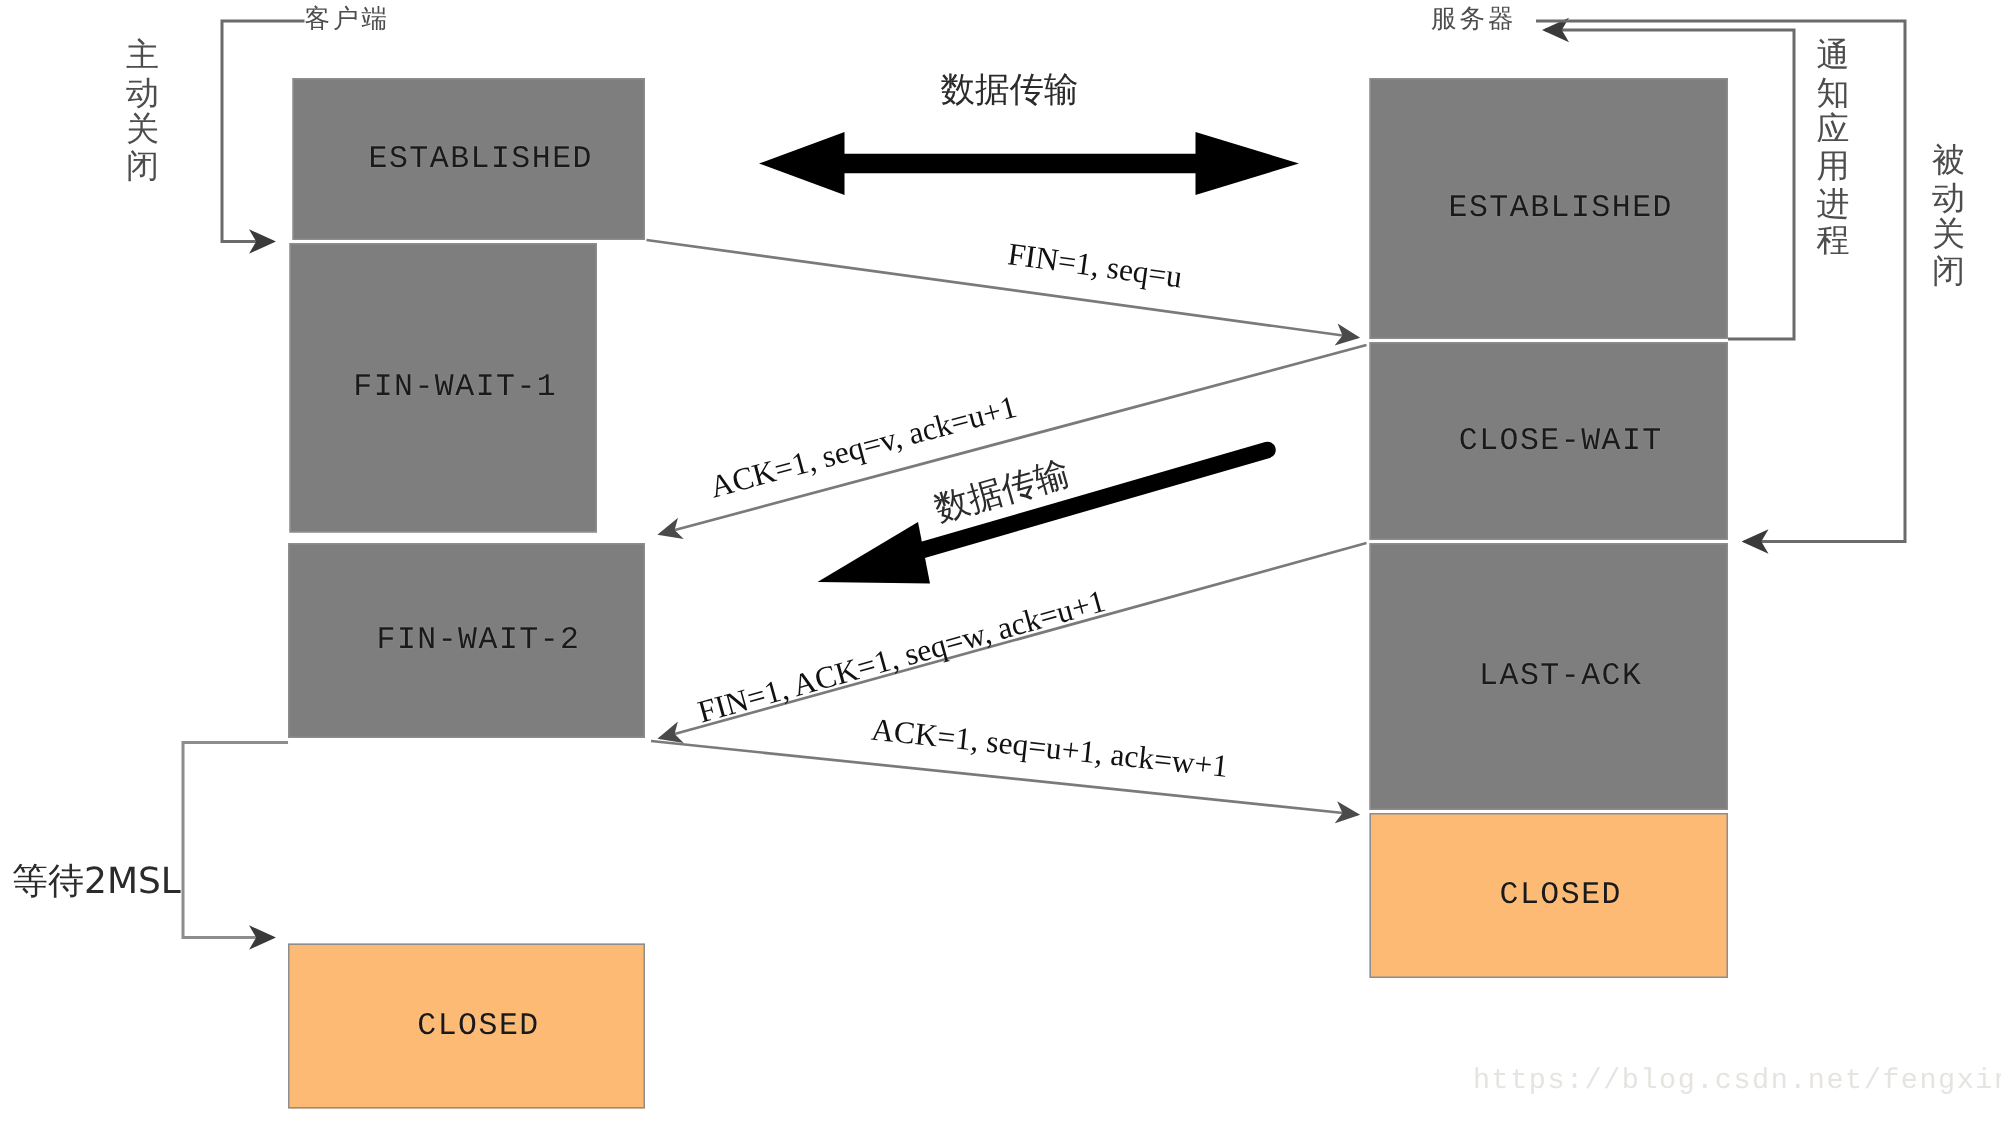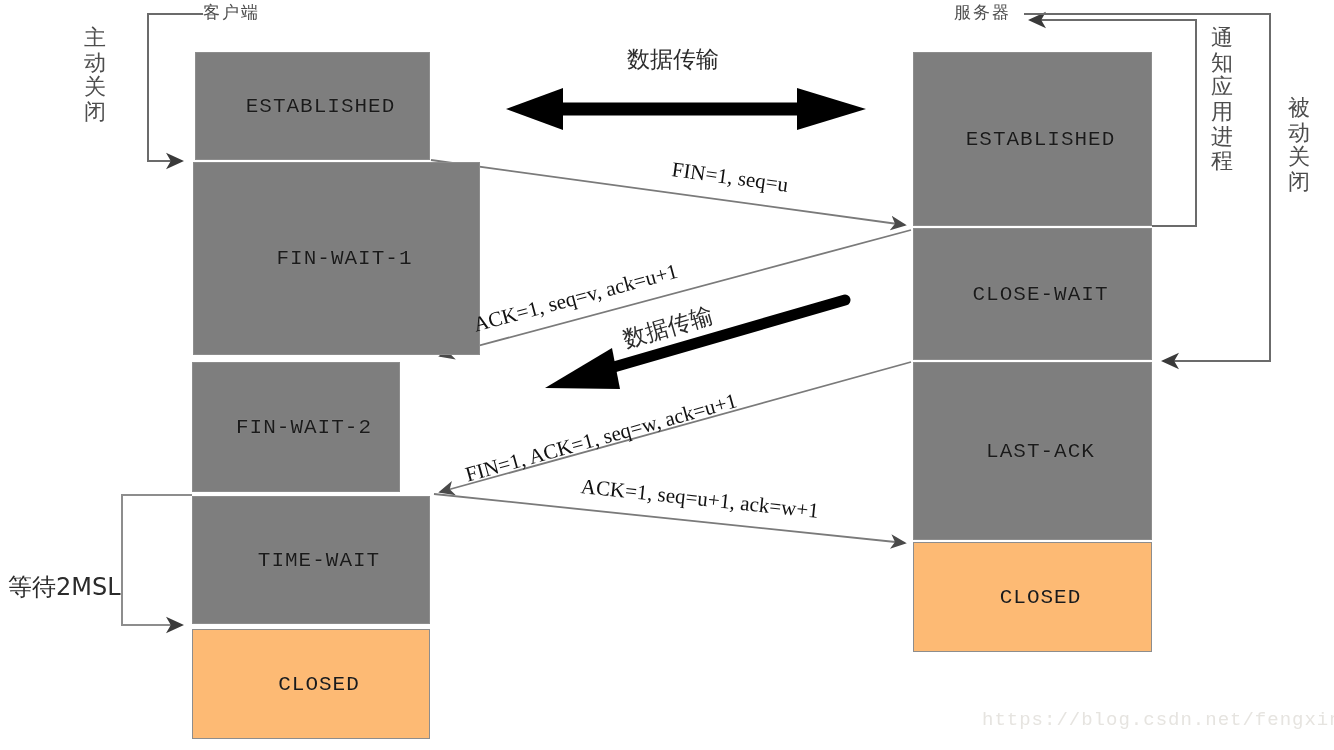--- a/index.html
+++ b/index.html
@@ -148,25 +148,24 @@
       <path d="M545,388 L612,348 L620,389 Z" fill="#000000"></path>
     </g>
   </svg>
 
   <div class="side-title" style="left:203px; top:1px;">客户端</div>
 
   <div class="vert-label" style="left:82px; top:26px;">主动关闭</div>
 
   <div class="state-box light" style="left:195px; top:52px; width:235px; height:108px;">ESTABLISHED</div>
 
-  <div class="state-box light" style="left:193px; top:162px; width:287px; height:193px;text-align:right;">FIN-WAIT-1</div>
+  <div class="state-box light" style="left:193px; top:162px; width:205px; height:193px;text-align:right;">FIN-WAIT-1</div>
 
-  <div class="state-box light" style="left:192px; top:362px; width:208px; height:130px;">FIN-WAIT-2</div>
+  <div class="state-box light" style="left:192px; top:362px; width:238px; height:130px;">FIN-WAIT-2</div>
 
-  <div class="state-box light" style="left:192px; top:496px; width:238px; height:128px;">TIME-WAIT</div>
 
   <div class="state-box dark" style="left:192px; top:629px; width:238px; height:110px;">CLOSED</div>
 
   <div class="msl-label" style="left:8px; top:547px;">等待2MSL</div>
 
   <div class="side-title" style="left:954px; top:1px;">服务器</div>
 
   <div class="vert-label" style="left:1209px; top:26px;">通知应用进程</div>
 
   <div class="vert-label" style="left:1286px; top:96px;">被动关闭</div>

